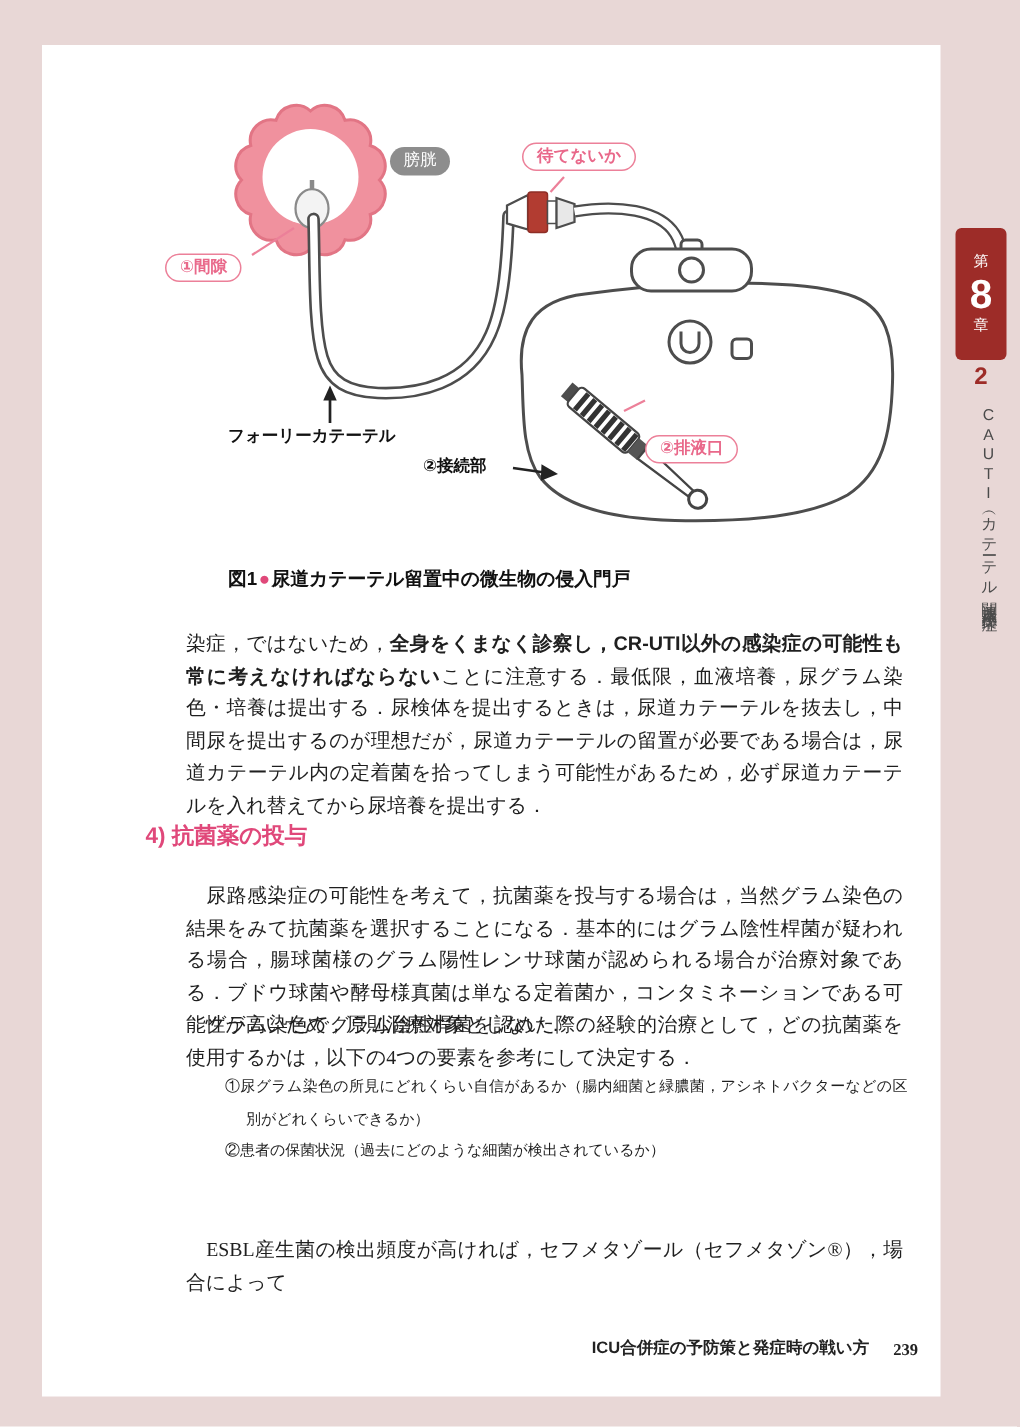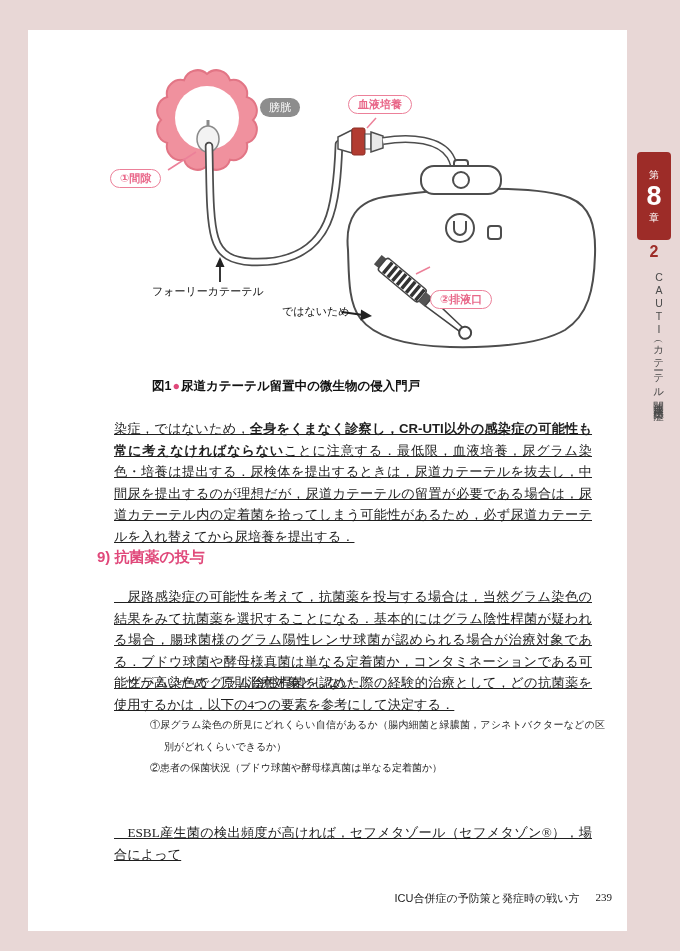--- a/index.html
+++ b/index.html
@@ -36,49 +36,50 @@
   .vertical-title .upright{text-orientation:upright;letter-spacing:1px;}
   
   .diagram{position:absolute;left:80px;top:60px;width:545px;height:302px;}
   .diagram svg{position:absolute;left:0;top:0;}
   .dlabel{
     position:absolute;font-family:"Liberation Sans","DejaVu Sans",sans-serif;
     font-size:11px;line-height:1;white-space:nowrap;
   }
   .tag-gray{background:#8d8d8d;color:#fff;padding:4px 9px;border-radius:11px;}
   .tag-pink{background:#fff;color:#e9688a;border:1.5px solid #ec8099;padding:3px 9px;border-radius:12px;font-weight:700;}
-  .plain{color:#111;}
+  .plain{color:#111;font-weight:bold;}
   .fig-caption{
     position:absolute;left:152px;top:354px;
     font-family:"Liberation Sans","DejaVu Sans",sans-serif;
     font-weight:700;font-size:12.5px;color:#111;margin-top:24px;
   }
   .fig-caption .bullet{color:#e0487a;padding:0 1px;}
   
   .para{
-    position:absolute;left:114px;width:478px;
-    font-size:13.2px;line-height:21.5px;text-align:justify;text-decoration:underline;
+    position:absolute;left:124px;width:478px;
+    font-size:13.2px;line-height:21.5px;text-align:justify;
   }
   .emph{font-family:"Liberation Sans","DejaVu Sans",sans-serif;font-weight:700;}
   .h2{
     position:absolute;left:97px;top:548px;
     font-family:"Liberation Sans","DejaVu Sans",sans-serif;
     font-weight:700;font-size:15px;color:#e0487a;
   }
   .numlist{
     position:absolute;left:150px;top:714px;width:455px;
     margin:0;padding:0;list-style:none;
     font-size:10px;line-height:21.5px;text-align:justify;
   }
   .numlist li{padding-left:14px;text-indent:-14px;}
   
   .footer{
     position:absolute;right:68px;top:891px;
-    display:flex;align-items:flex-start;gap:16px;
+    display:flex;align-items:flex-end;gap:16px;
     font-family:"Liberation Sans","DejaVu Sans",sans-serif;
+    font-weight:bold;
   }
   .footer .ftitle{font-size:11px;color:#222;}
   .footer .pnum{font-size:11px;color:#222;font-family:"Liberation Serif","DejaVu Serif",serif;}
 </style>
 </head>
 <body>
 
 <div class="page"></div>
 
 <div class="chapter-tab">
@@ -144,42 +145,42 @@
       <line x1="140" y1="222" x2="140" y2="204" stroke="#222222" stroke-width="1.8"></line>
       <polygon points="135.5,207 140,197 144.5,207" fill="#222222"></polygon>
     </g>
     <g>
       <line x1="262" y1="252" x2="283" y2="255" stroke="#222222" stroke-width="1.8"></line>
       <polygon points="281,249.5 292,256 280.5,260.5" fill="#222222"></polygon>
     </g>
   </svg>
   <div class="dlabel tag-gray" style="left:180px;top:38px;">膀胱</div>
   <div class="dlabel tag-pink" style="left:30px;top:109px;">①間隙</div>
-  <div class="dlabel tag-pink" style="left:268px;top:35px;">血液培養</div>
+  <div class="dlabel tag-pink" style="left:268px;top:35px;">待てないか</div>
   <div class="dlabel tag-pink" style="left:350px;top:194px;margin-top:36px;">②排液口</div>
   <div class="dlabel plain" style="left:72px;top:226px;">フォーリーカテーテル</div>
-  <div class="dlabel plain" style="left:202px;top:246px;">ではないため</div>
+  <div class="dlabel plain" style="left:202px;top:246px;">②接続部</div>
 </div>
 
 <div class="fig-caption">
   <span>図1</span><span class="bullet">●</span><span>尿道カテーテル留置中の微生物の侵入門戸</span>
 </div>
 
 <div class="para" style="top:418px;">
   <span>染症，ではないため，</span><span class="emph">全身をくまなく診察し，CR-UTI以外の感染症の可能性も常に考えなければならない</span><span>ことに注意する．最低限，血液培養，尿グラム染色・培養は提出する．尿検体を提出するときは，尿道カテーテルを抜去し，中間尿を提出するのが理想だが，尿道カテーテルの留置が必要である場合は，尿道カテーテル内の定着菌を拾ってしまう可能性があるため，必ず尿道カテーテルを入れ替えてから尿培養を提出する．</span>
 </div>
 
-<div class="h2">9) 抗菌薬の投与</div>
+<div class="h2">4) 抗菌薬の投与</div>
 
 <div class="para" style="top:586px;">　尿路感染症の可能性を考えて，抗菌薬を投与する場合は，当然グラム染色の結果をみて抗菌薬を選択することになる．基本的にはグラム陰性桿菌が疑われる場合，腸球菌様のグラム陽性レンサ球菌が認められる場合が治療対象である．ブドウ球菌や酵母様真菌は単なる定着菌か，コンタミネーションである可能性が高いため，原則治療対象としない．</div>
 <div class="para" style="top:672px;">　グラム染色でグラム陰性桿菌を認めた際の経験的治療として，どの抗菌薬を使用するかは，以下の4つの要素を参考にして決定する．</div>
 
 <ul class="numlist">
   <li>①尿グラム染色の所見にどれくらい自信があるか（腸内細菌と緑膿菌，アシネトバクターなどの区別がどれくらいできるか）</li>
-  <li>②患者の保菌状況（ブドウ球菌や酵母様真菌は単なる定着菌か）</li>
+  <li>②患者の保菌状況（過去にどのような細菌が検出されているか）</li>
 </ul>
 
 <div class="para" style="top:822px;">　ESBL産生菌の検出頻度が高ければ，セフメタゾール（セフメタゾン®），場合によって</div>
 
 <div class="footer">
   <span class="ftitle">ICU合併症の予防策と発症時の戦い方</span>
   <span class="pnum">239</span>
 </div>
 
 </body></html>

